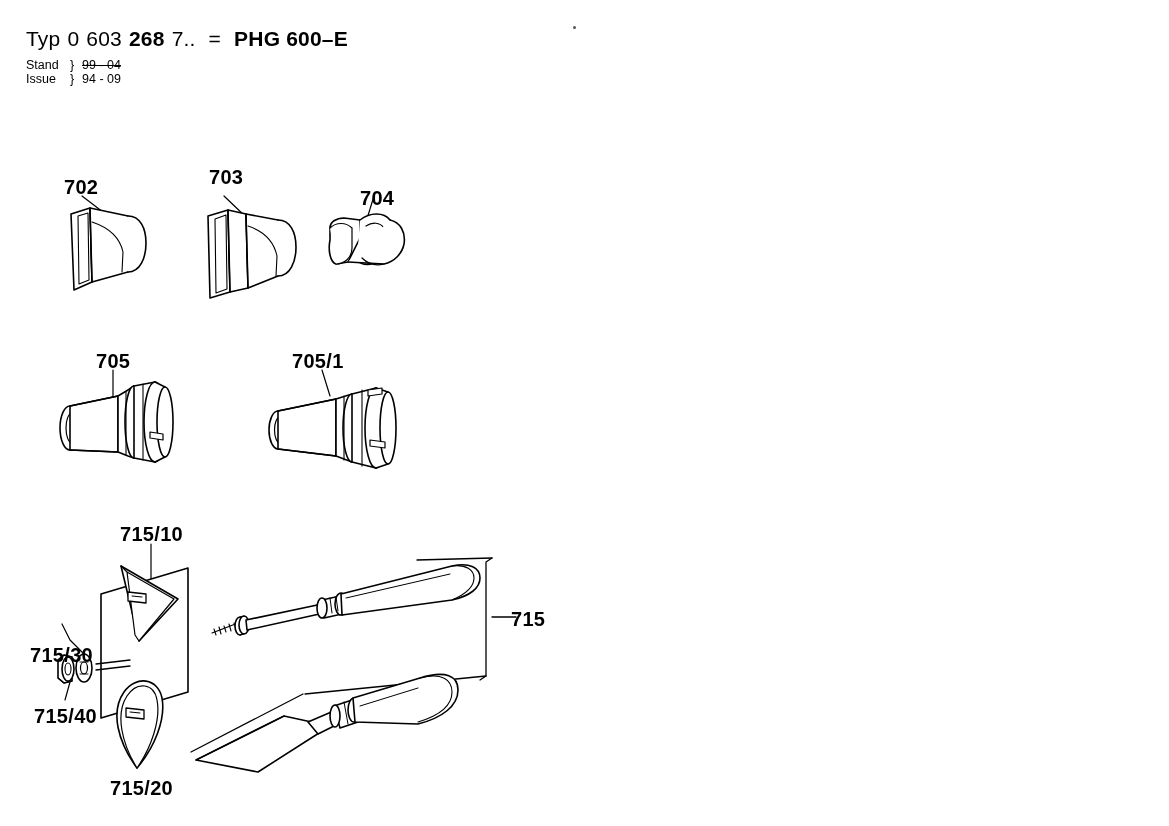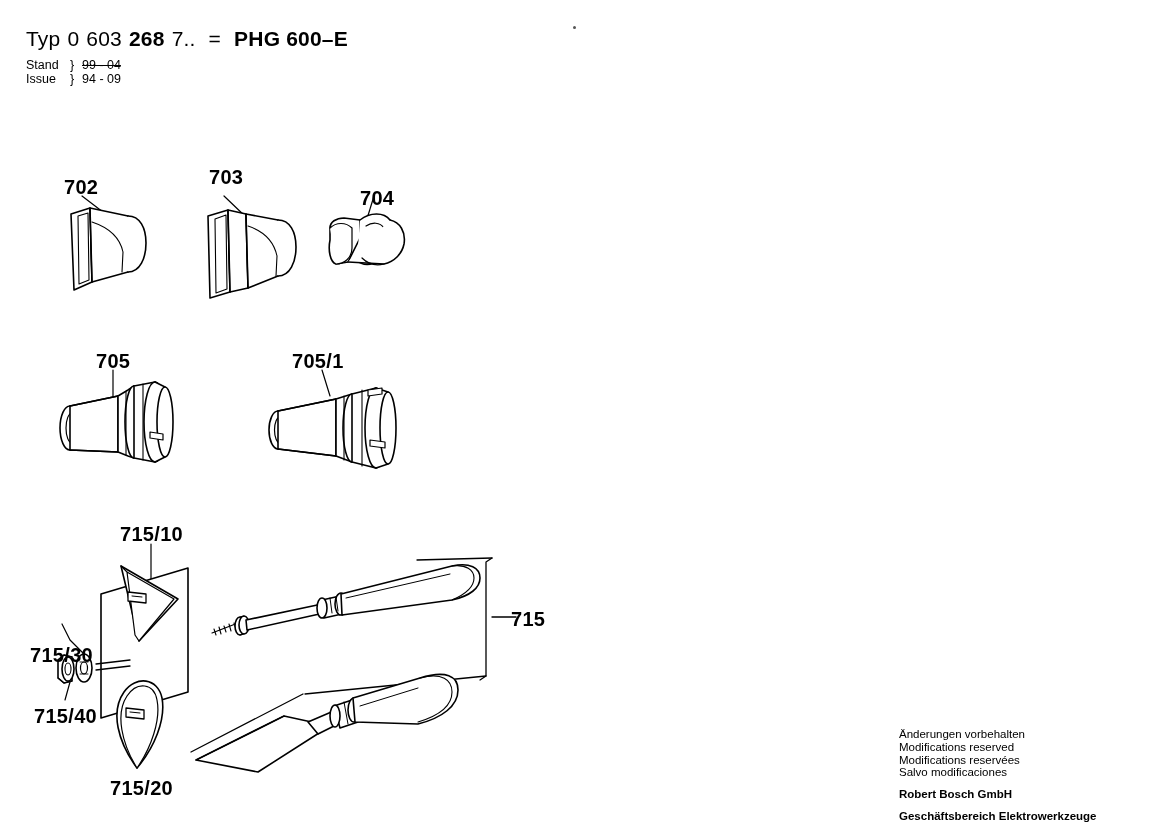--- a/index.html
+++ b/index.html
@@ -292,23 +292,14 @@
   <div class="callout" style="left:209px;top:166px;">703</div>
   <div class="callout" style="left:360px;top:187px;">704</div>
   <div class="callout" style="left:96px;top:350px;">705</div>
   <div class="callout" style="left:292px;top:350px;">705/1</div>
   <div class="callout" style="left:120px;top:523px;">715/10</div>
   <div class="callout" style="left:110px;top:777px;text-align:center;">715/20</div>
   <div class="callout" style="left:30px;top:601px;margin-top:43px;">715/30</div>
   <div class="callout" style="left:34px;top:705px;">715/40</div>
   <div class="callout" style="left:511px;top:608px;">715</div>
 
-  <div id="footer">
-    <div class="disc">Änderungen vorbehalten</div>
-    <div class="disc">Modifications reserved</div>
-    <div class="disc">Modifications reservées</div>
-    <div class="disc">Salvo modificaciones</div>
-    <div class="addr">Robert Bosch GmbH</div>
-    <div class="addr">Geschäftsbereich Elektrowerkzeuge</div>
-
-  </div>
 
 </div>
 
 </body></html>

